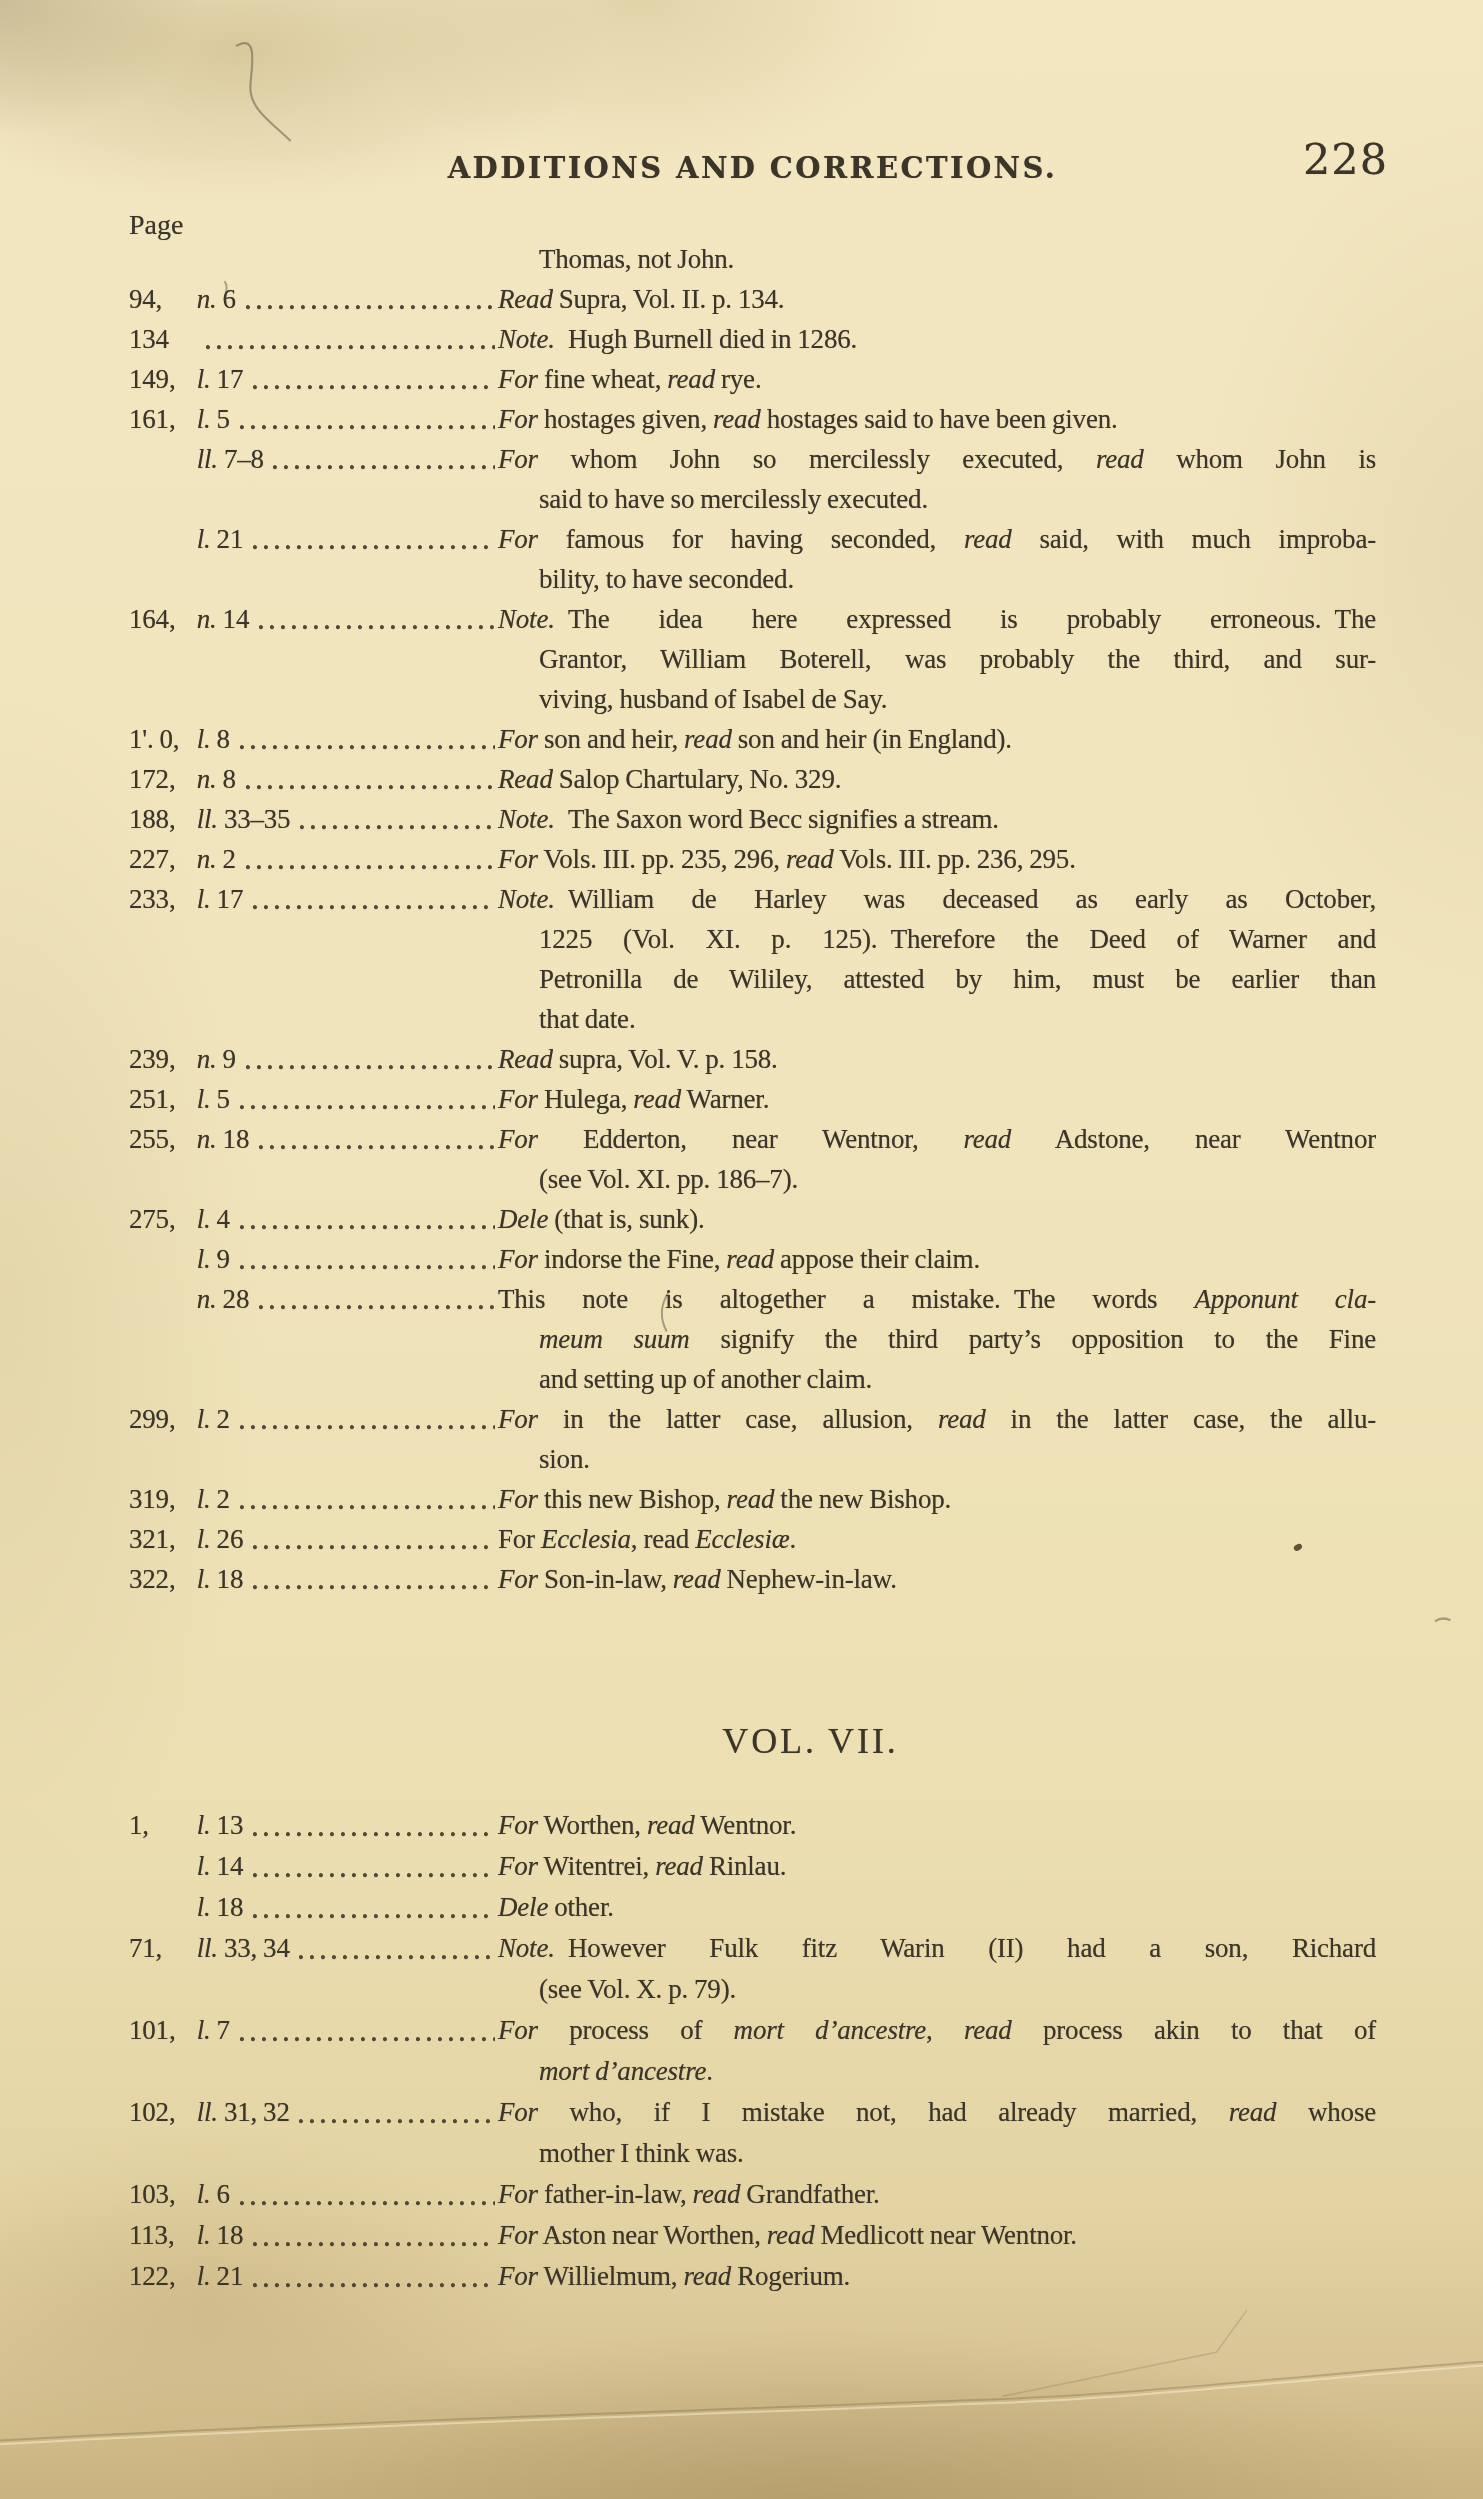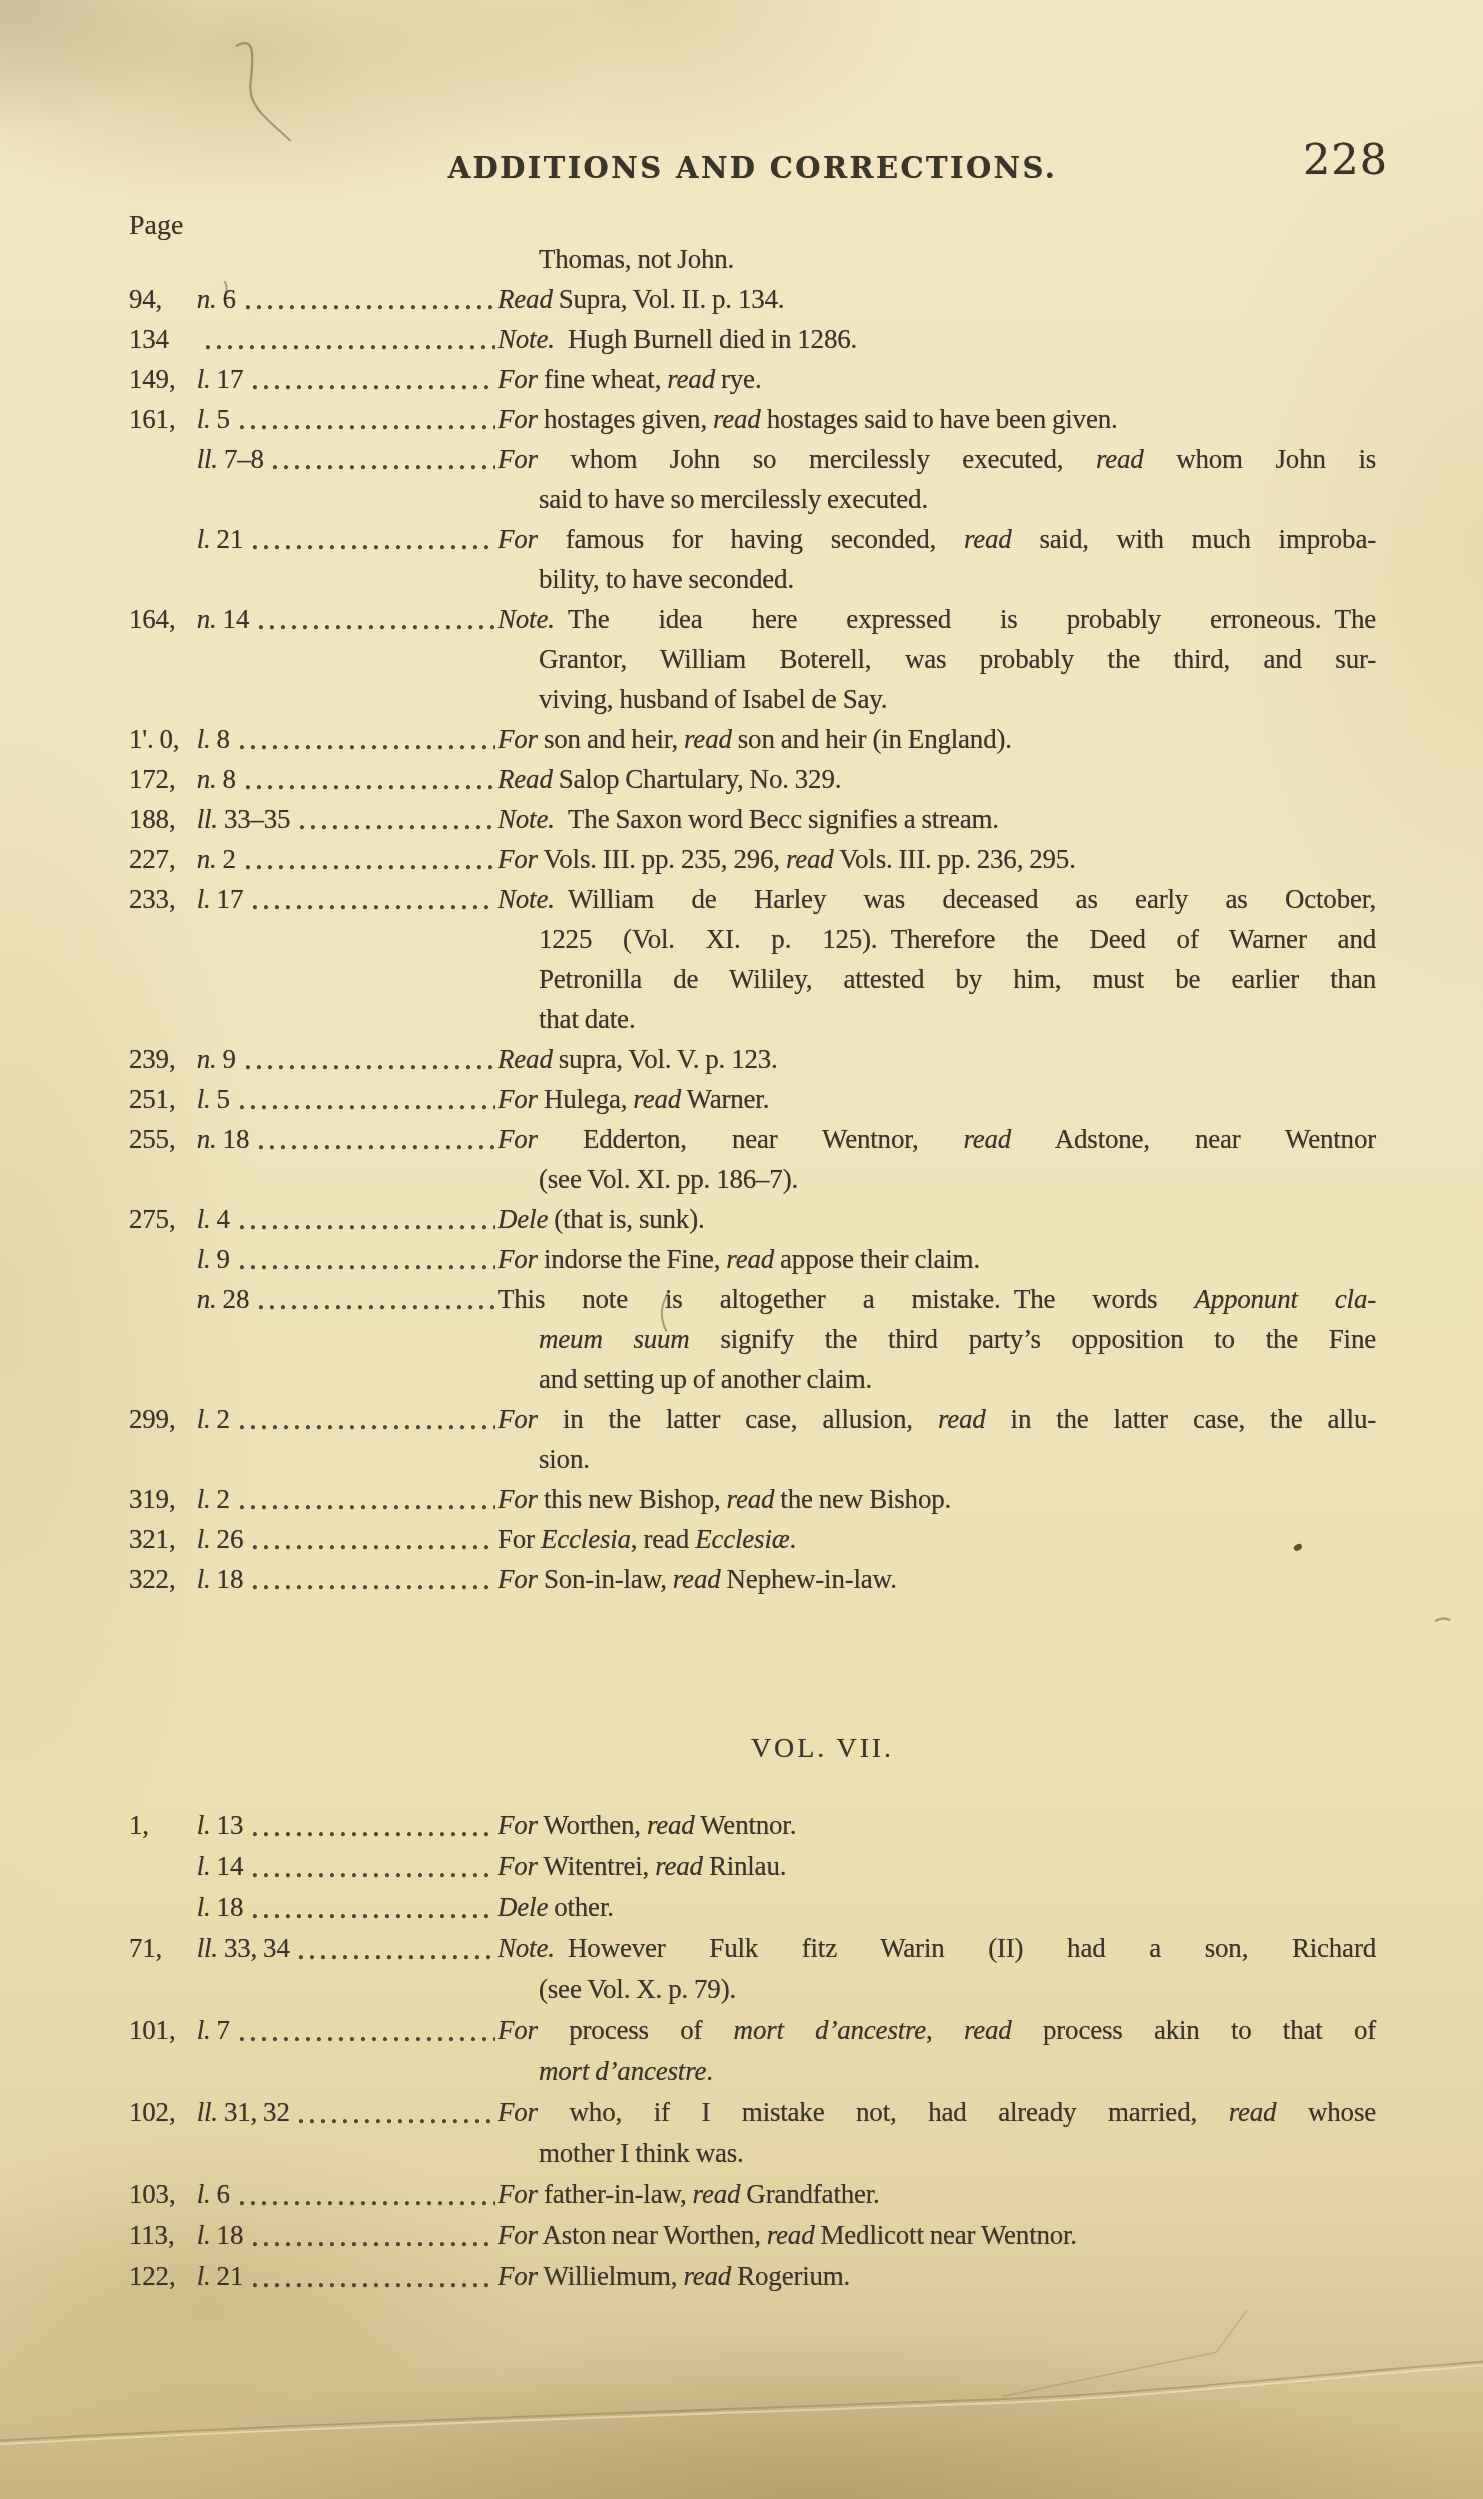--- a/index.html
+++ b/index.html
@@ -58,22 +58,22 @@
   .linerefcell{margin-left:6.7px;white-space:pre;}
   .leader{
     flex:1;align-self:stretch;margin-left:8.6px;margin-right:2.9px;
     background-image:radial-gradient(circle at 2.9px 2.1px, rgba(62,54,40,.88) 1.6px, rgba(62,54,40,0) 2.4px);
     background-repeat:repeat-x;
     background-size:11px 4.8px;
     background-position:left calc(100% - 9.6px);
   }
 
   .vol-heading{
-    position:absolute;top:1720px;left:187px;width:1247px;margin:12px;
-    text-align:center;font-size:28px;font-weight:normal;letter-spacing:2.9px;
+    position:absolute;top:1720px;left:187px;width:1247px;margin:0;
+    text-align:center;font-size:36px;font-weight:normal;letter-spacing:2.9px;
   }
 
   .artifacts{position:absolute;inset:0;pointer-events:none;}
 </style>
 </head>
 <body>
 
 <div class="page">
 
   <div class="running-title ink">ADDITIONS AND CORRECTIONS.</div>
@@ -94,21 +94,21 @@
       <div class="eline cont just"><span>Grantor, William Boterell, was probably the third, and sur-</span></div>
       <div class="eline cont"><span>viving, husband of Isabel de Say.</span></div>
       <div class="eline"><span class="refbox"><span class="pagecell">1'. 0,</span><span class="linerefcell"><span class="it">l.</span><span> 8</span></span><span class="leader"></span></span><span class="it">For</span><span> son and heir, </span><span class="it">read</span><span> son and heir (in England).</span></div>
       <div class="eline"><span class="refbox"><span class="pagecell">172,</span><span class="linerefcell"><span class="it">n.</span><span> 8</span></span><span class="leader"></span></span><span class="it">Read</span><span> Salop Chartulary, No. 329.</span></div>
       <div class="eline"><span class="refbox"><span class="pagecell">188,</span><span class="linerefcell"><span class="it">ll.</span><span> 33–35</span></span><span class="leader"></span></span><span class="it">Note.</span><span> The Saxon word Becc signifies a stream.</span></div>
       <div class="eline"><span class="refbox"><span class="pagecell">227,</span><span class="linerefcell"><span class="it">n.</span><span> 2</span></span><span class="leader"></span></span><span class="it">For</span><span> Vols. III. pp. 235, 296, </span><span class="it">read</span><span> Vols. III. pp. 236, 295.</span></div>
       <div class="eline just"><span class="refbox"><span class="pagecell">233,</span><span class="linerefcell"><span class="it">l.</span><span> 17</span></span><span class="leader"></span></span><span class="it">Note.</span><span> William de Harley was deceased as early as October,</span></div>
       <div class="eline cont just"><span>1225 (Vol. XI. p. 125). Therefore the Deed of Warner and</span></div>
       <div class="eline cont just"><span>Petronilla de Wililey, attested by him, must be earlier than</span></div>
       <div class="eline cont"><span>that date.</span></div>
-      <div class="eline"><span class="refbox"><span class="pagecell">239,</span><span class="linerefcell"><span class="it">n.</span><span> 9</span></span><span class="leader"></span></span><span class="it">Read</span><span> supra, Vol. V. p. 123.</span></div>
+      <div class="eline"><span class="refbox"><span class="pagecell">239,</span><span class="linerefcell"><span class="it">n.</span><span> 9</span></span><span class="leader"></span></span><span class="it">Read</span><span> supra, Vol. V. p. 158.</span></div>
       <div class="eline"><span class="refbox"><span class="pagecell">251,</span><span class="linerefcell"><span class="it">l.</span><span> 5</span></span><span class="leader"></span></span><span class="it">For</span><span> Hulega, </span><span class="it">read</span><span> Warner.</span></div>
       <div class="eline just"><span class="refbox"><span class="pagecell">255,</span><span class="linerefcell"><span class="it">n.</span><span> 18</span></span><span class="leader"></span></span><span class="it">For</span><span> Edderton, near Wentnor, </span><span class="it">read</span><span> Adstone, near Wentnor</span></div>
       <div class="eline cont"><span>(see Vol. XI. pp. 186–7).</span></div>
       <div class="eline"><span class="refbox"><span class="pagecell">275,</span><span class="linerefcell"><span class="it">l.</span><span> 4</span></span><span class="leader"></span></span><span class="it">Dele</span><span> (that is, sunk).</span></div>
       <div class="eline"><span class="refbox"><span class="pagecell">&nbsp;</span><span class="linerefcell"><span class="it">l.</span><span> 9</span></span><span class="leader"></span></span><span class="it">For</span><span> indorse the Fine, </span><span class="it">read</span><span> appose their claim.</span></div>
       <div class="eline just"><span class="refbox"><span class="pagecell">&nbsp;</span><span class="linerefcell"><span class="it">n.</span><span> 28</span></span><span class="leader"></span></span><span>This note is altogether a mistake. The words </span><span class="it">Apponunt cla-</span></div>
       <div class="eline cont just"><span class="it">meum suum</span><span> signify the third party’s opposition to the Fine</span></div>
       <div class="eline cont"><span>and setting up of another claim.</span></div>
       <div class="eline just"><span class="refbox"><span class="pagecell">299,</span><span class="linerefcell"><span class="it">l.</span><span> 2</span></span><span class="leader"></span></span><span class="it">For</span><span> in the latter case, allusion, </span><span class="it">read</span><span> in the latter case, the allu-</span></div>
       <div class="eline cont"><span>sion.</span></div>

